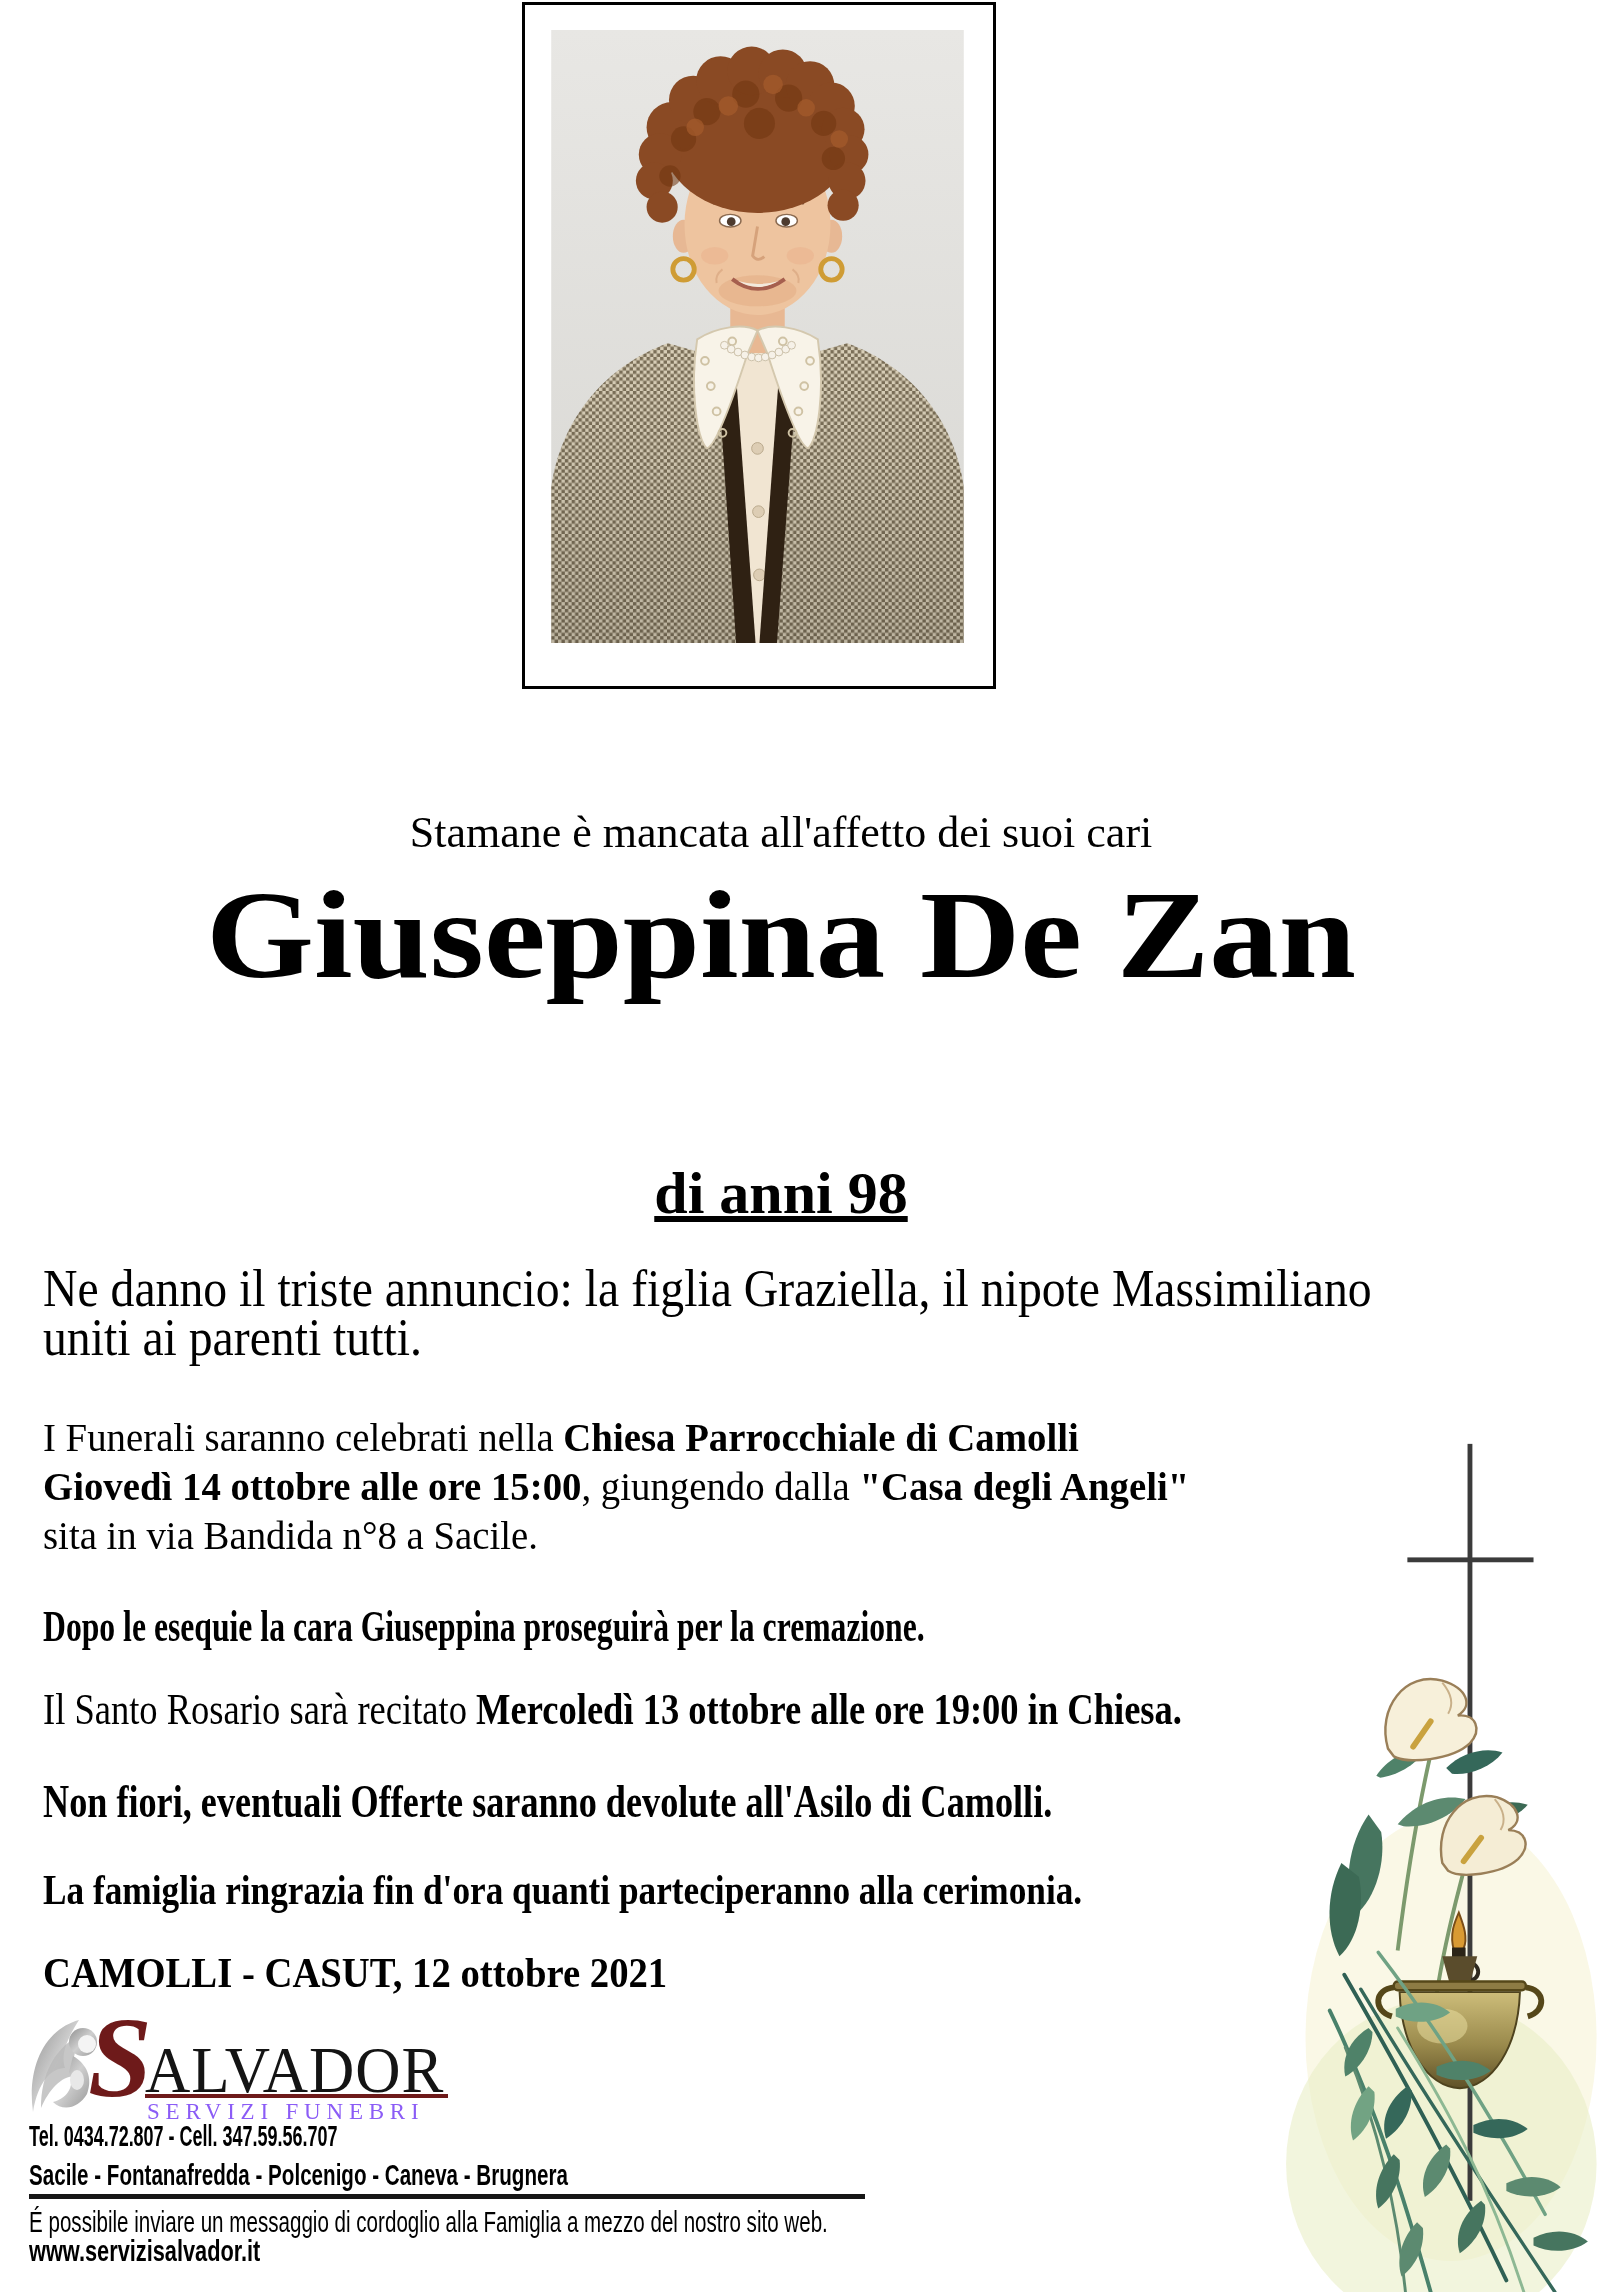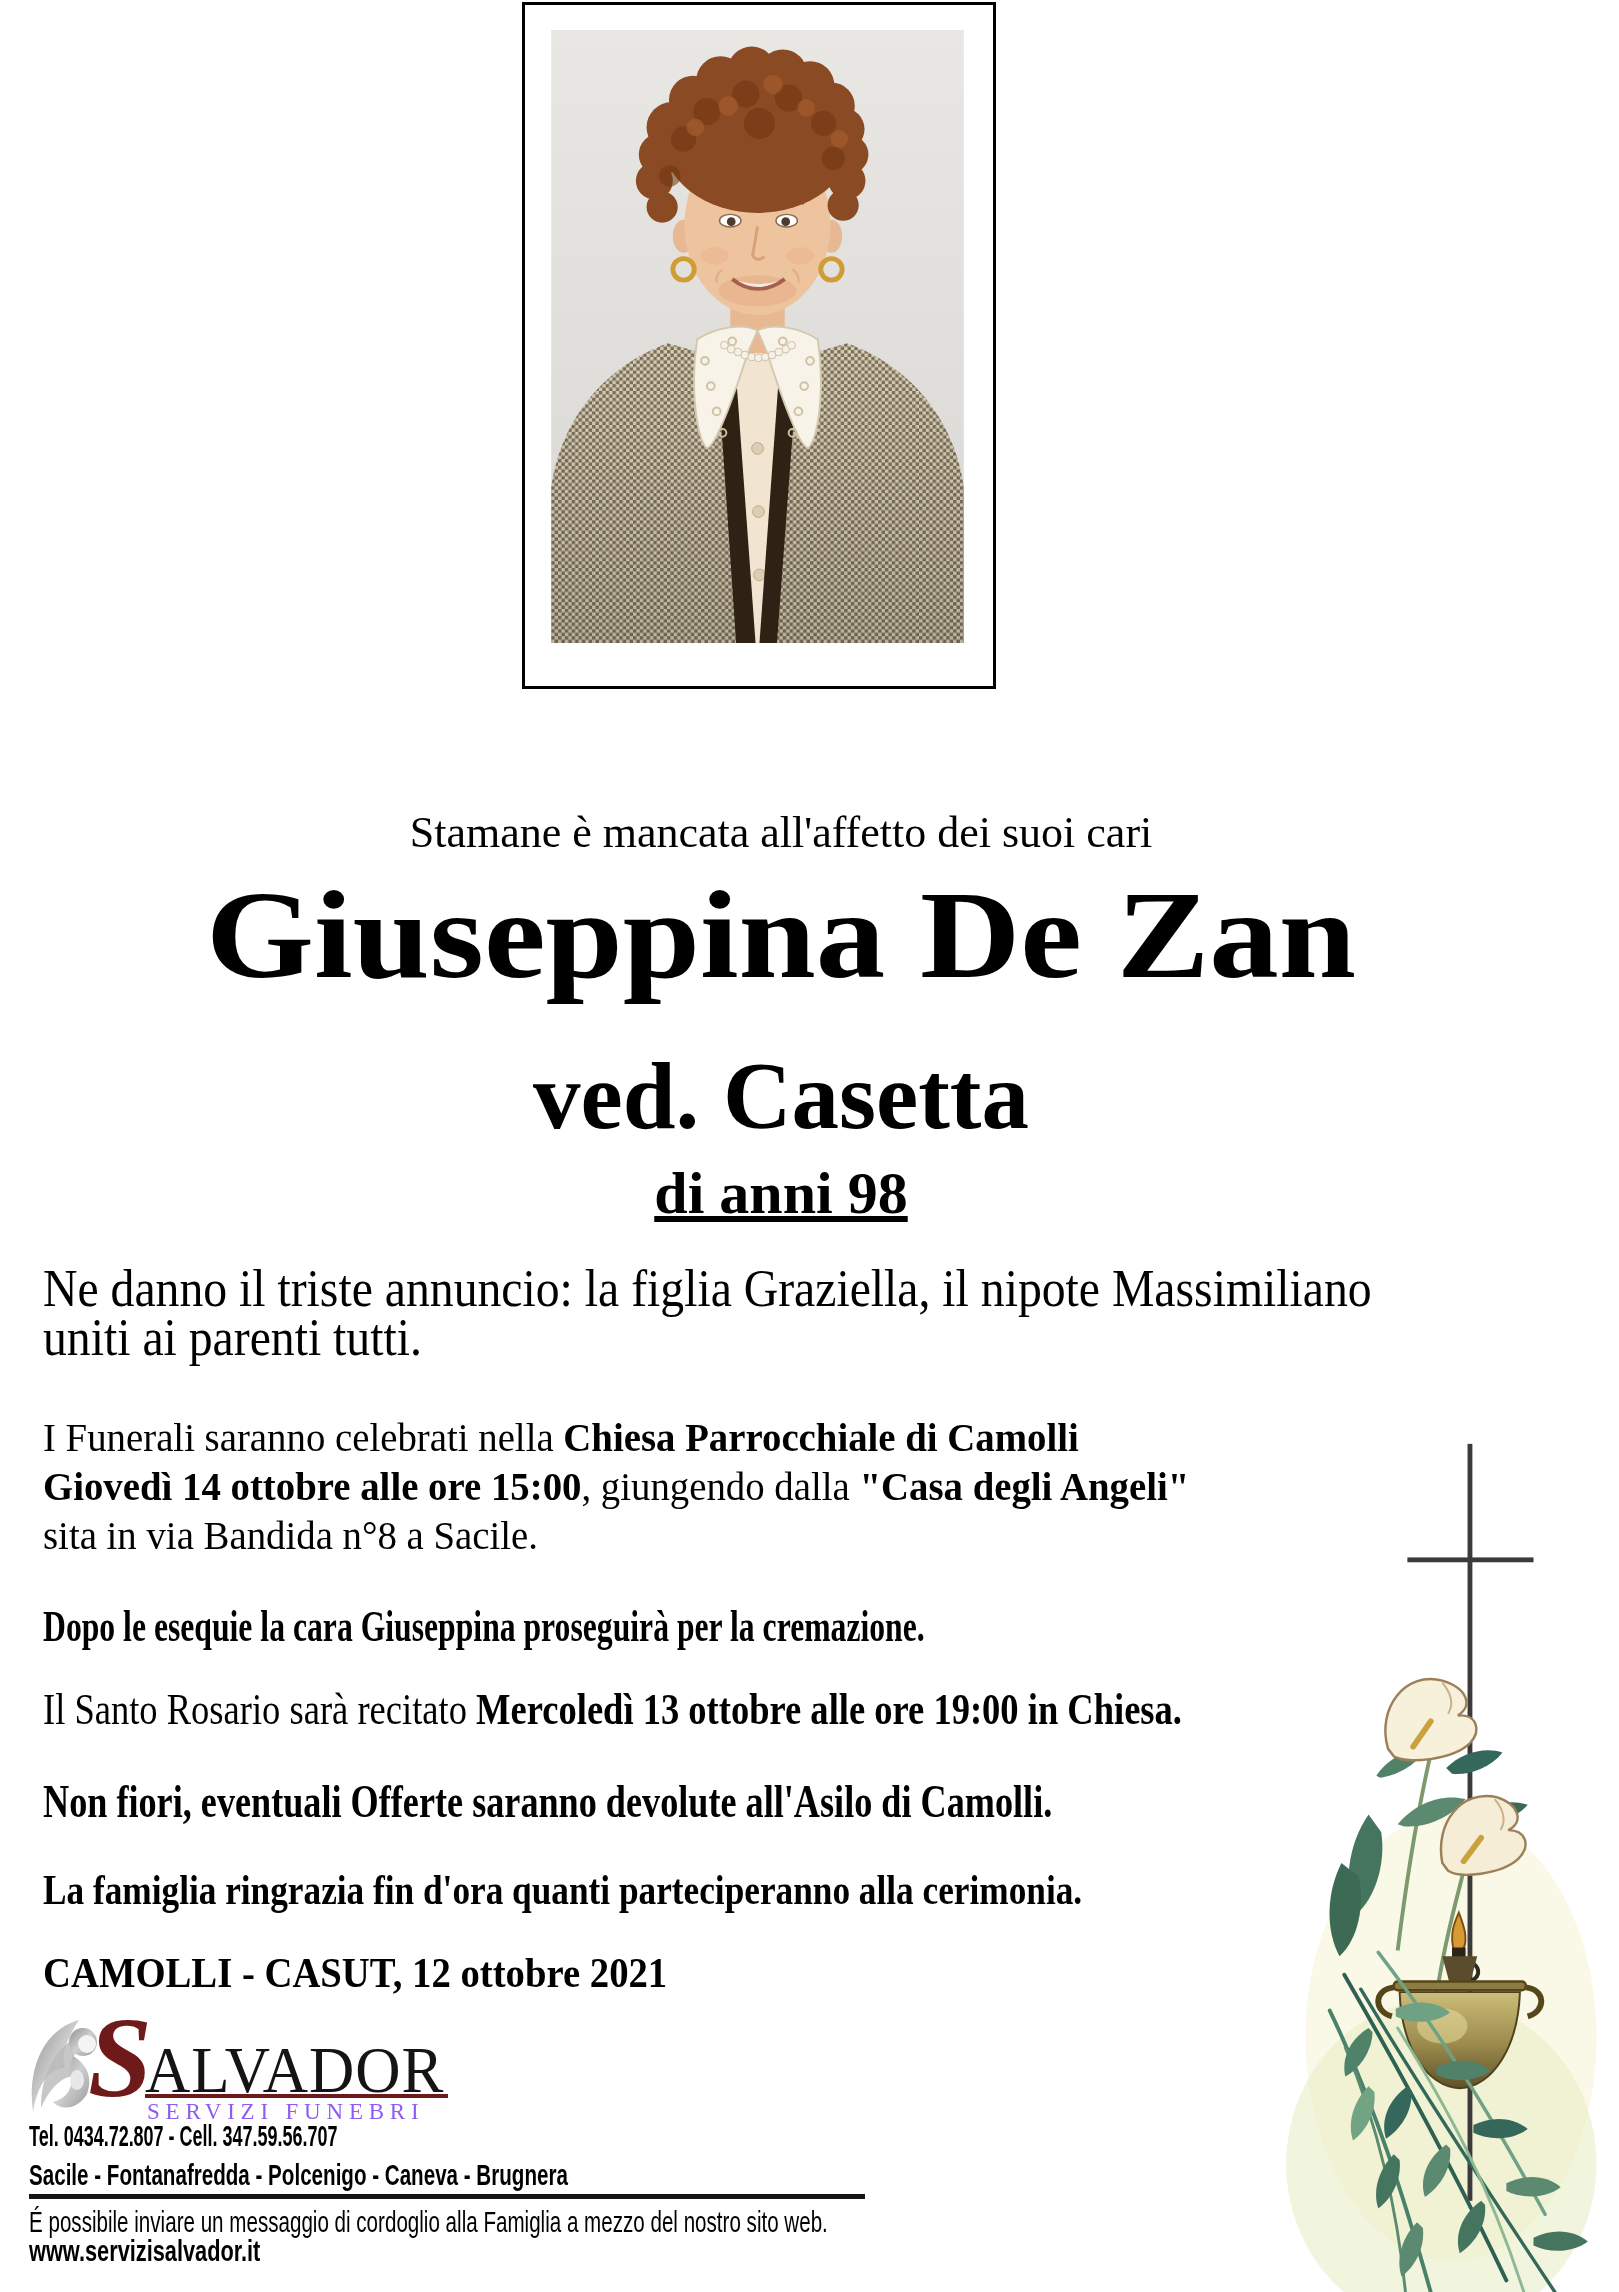--- a/index.html
+++ b/index.html
@@ -181,21 +181,20 @@
           <circle cx="227" cy="334" r="4"></circle>
           <circle cx="234" cy="331" r="4"></circle>
         <circle cx="241" cy="328" r="4"></circle>
           <circle cx="247" cy="324" r="4"></circle>
       </g>
     </svg>
   </div>
 
   <div id="intro" class="center-line">Stamane è mancata all'affetto dei suoi cari</div>
   <h1 id="name" class="center-line">Giuseppina De Zan</h1>
-  <div id="ved" class="center-line">ved. Casetta</div>
   <div id="anni" class="center-line">di anni 98</div>
 
   <div id="announce" class="para">
     <span class="ln">Ne danno il triste annuncio: la figlia Graziella, il nipote Massimiliano</span>
     <span class="ln">uniti ai parenti tutti.</span>
   </div>
 
   <div id="funeral" class="para">
     <span class="ln"><span>I Funerali saranno celebrati nella </span><span class="b">Chiesa Parrocchiale di Camolli</span></span>
     <span class="ln"><span class="b">Giovedì 14 ottobre alle ore 15:00</span><span>, giungendo dalla </span><span class="b">"Casa degli Angeli"</span></span>

